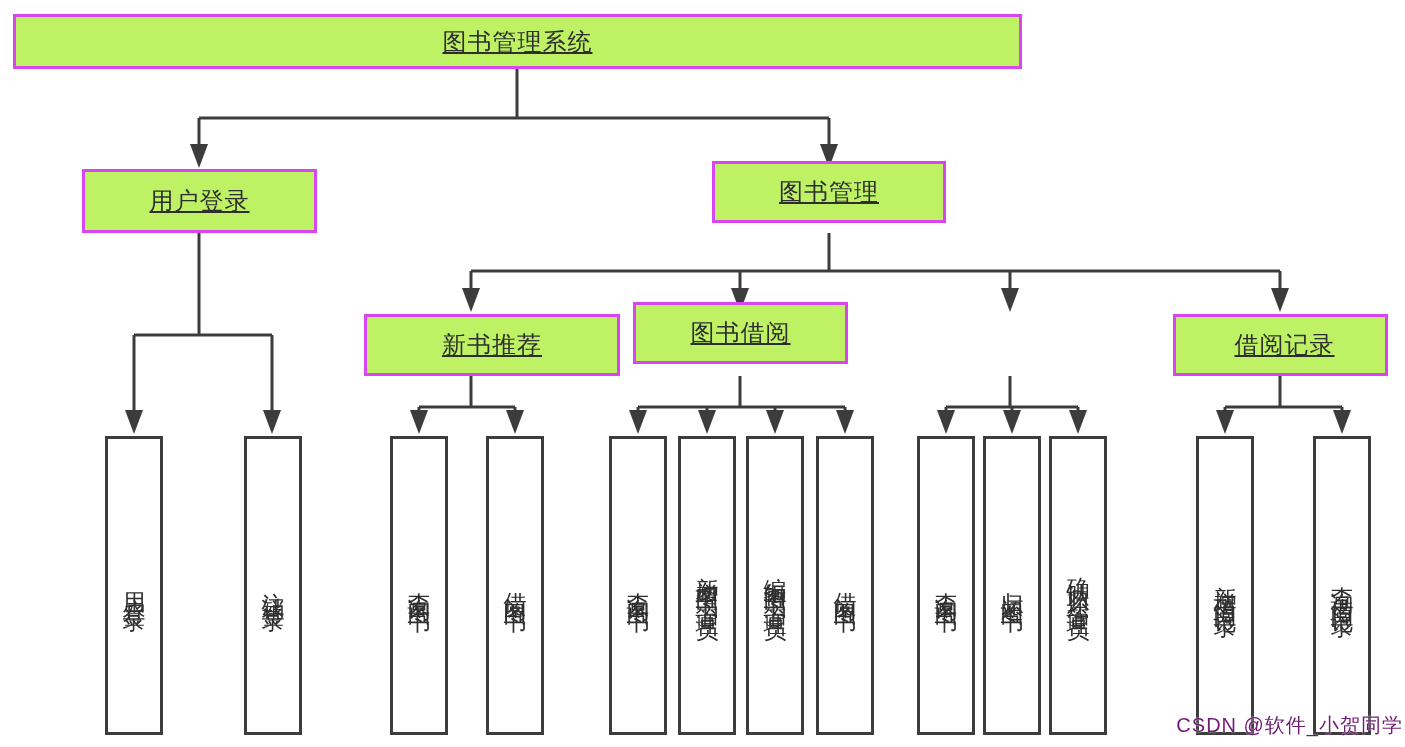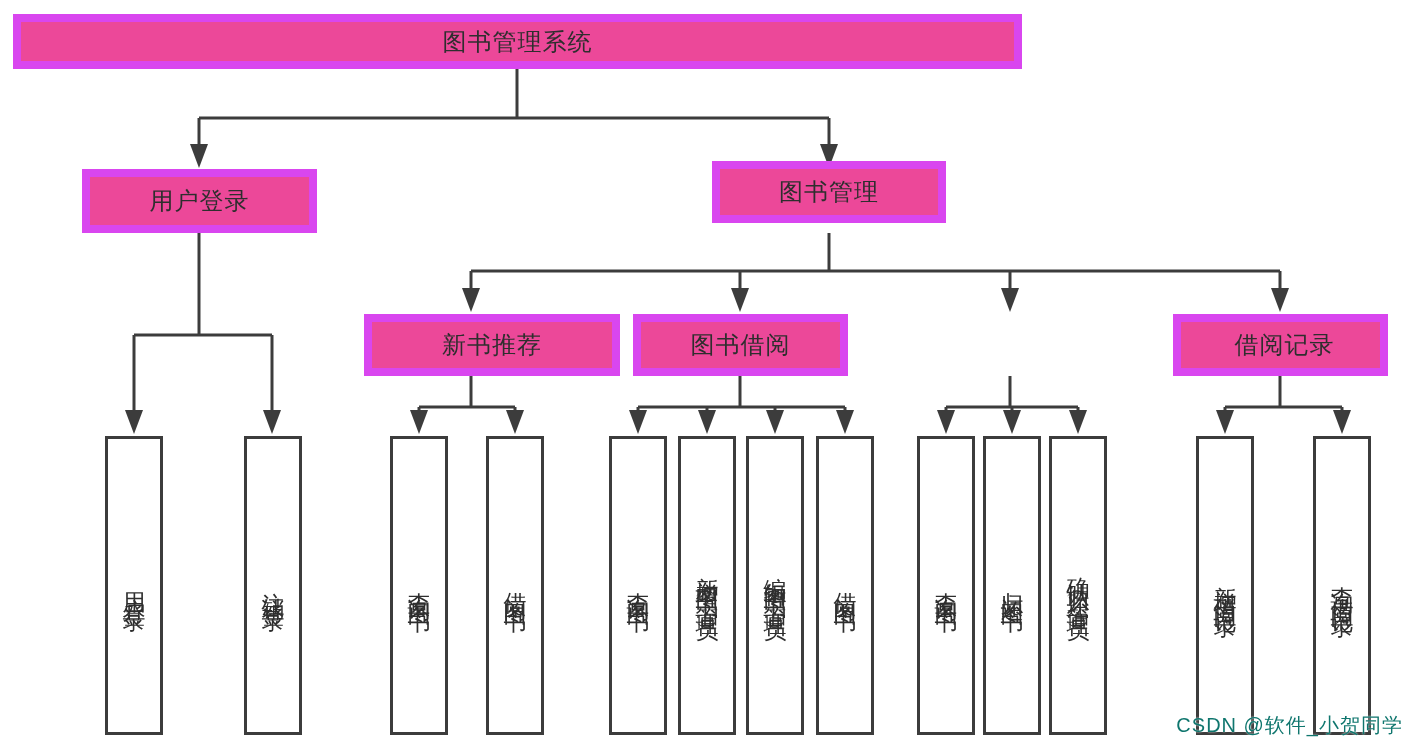--- a/index.html
+++ b/index.html
@@ -7,27 +7,28 @@
     position:relative;
     width:1405px;height:747px;
     background:#ffffff;
     font-family:"Liberation Sans","DejaVu Sans",sans-serif;
     overflow:hidden;
   }
   #wires{position:absolute;left:0;top:0;z-index:1;}
   .node{
     position:absolute;
     box-sizing:border-box;
-    border:8px solid #d946ef;
-    background:#ec4899;
+    border:3px solid #d946ef;
+    background:#bef264;
     display:flex;align-items:center;justify-content:center;
     color:#2e2e2e;
     font-size:24px;
     z-index:2;
     letter-spacing:1px;
+    text-decoration:underline;
   }
   .leaf{
     position:absolute;
     box-sizing:border-box;
     border:3px solid #3c3c3c;
     background:#ffffff;
     display:flex;align-items:center;justify-content:center;
     top:436px;height:299px;width:58px;
     z-index:2;
   }
@@ -39,21 +40,21 @@
     letter-spacing:6px;
     color:#2e2e2e;
     white-space:nowrap;
   }
   #watermark{
     position:absolute;
     right:2px;top:712px;
     z-index:5;
     font-size:20px;
     letter-spacing:1px;
-    color:#0f766e;
+    color:#701a75;
     text-shadow:0 0 2px #ffffff;
   }
 </style>
 </head>
 <body>
 
 <div id="stage">
 
   <svg id="wires" width="1405" height="747" viewBox="0 0 1405 747">
     <g stroke="#3c3c3c" stroke-width="3" fill="none">
@@ -123,21 +124,21 @@
       <path d="M1333 410 L1351 410 L1342 434 Z"></path>
     </g>
   </svg>
 
   <div class="node" style="left:13px;top:14px;width:1009px;height:55px;">图书管理系统</div>
 
   <div class="node" style="left:82px;top:169px;width:235px;height:64px;">用户登录</div>
   <div class="node" style="left:712px;top:161px;width:234px;height:62px;">图书管理</div>
 
   <div class="node" style="left:364px;top:314px;width:256px;height:62px;">新书推荐</div>
-  <div class="node" style="left:633px;top:314px;width:215px;height:62px;">图书借阅</div>
+  <div class="node" style="left:633px;top:302px;width:215px;height:62px;">图书借阅</div>
   <div class="node" style="left:1173px;top:314px;width:215px;height:62px;padding-left:8px;">借阅记录</div>
 
   <div class="leaf" style="left:105px;">
       <span>用户登录</span>
     </div>
   <div class="leaf" style="left:244px;">
       <span>注销登录</span>
     </div>
   <div class="leaf" style="left:390px;">
       <span>查询图书</span>

